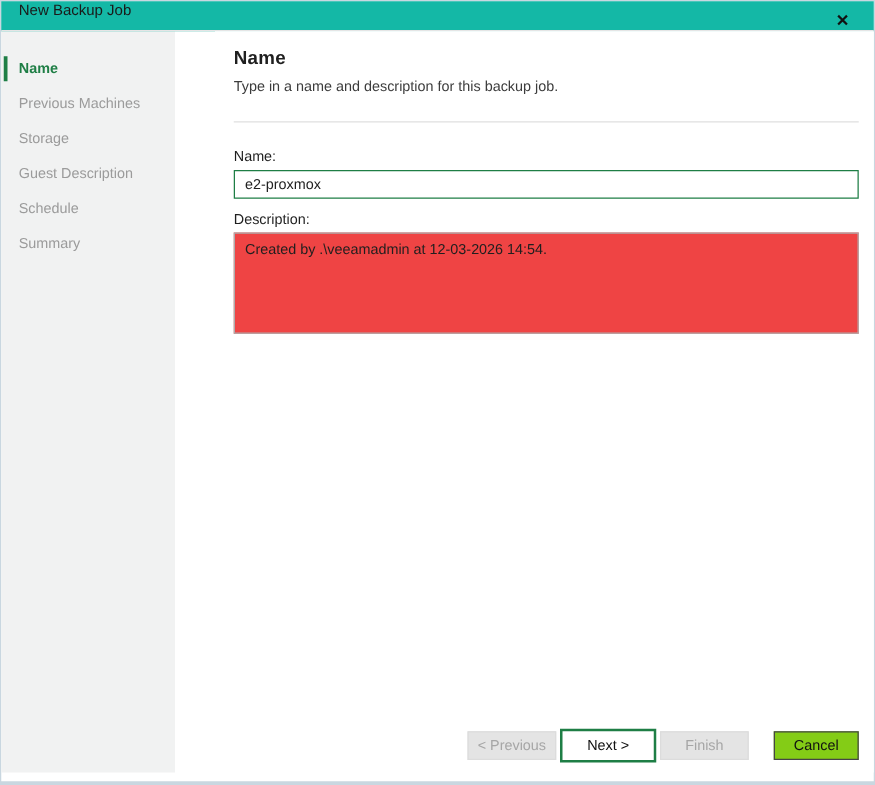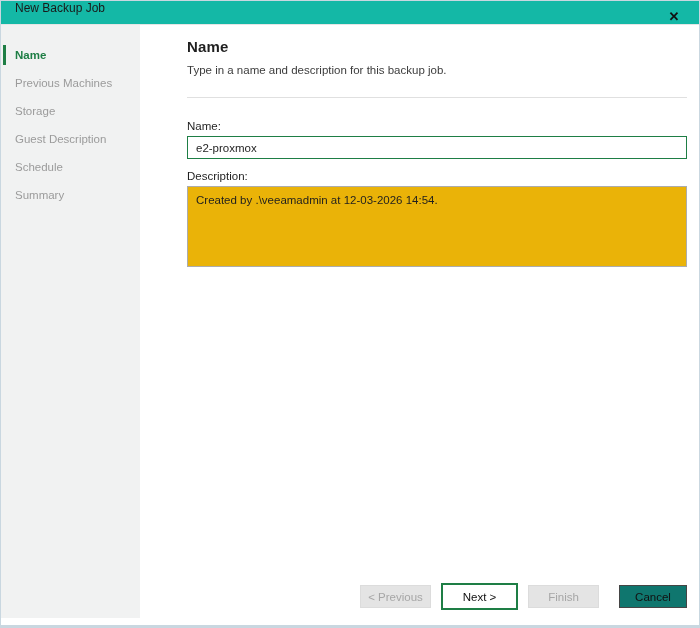--- a/index.html
+++ b/index.html
@@ -124,21 +124,21 @@
     color: #1f1f1f;
     padding: 0 8px;
     outline: none;
   }
   .desc-textarea {
     display: block;
     width: 100%;
     margin-top: 4px;
     height: 81px;
     border: 1px solid #acacac;
-    background: #eab308;
+    background: #ef4444;
     font-family: "Liberation Sans", sans-serif;
     font-size: 11.5px;
     color: #1f1f1f;
     padding: 5px 8px;
     resize: none;
     outline: none;
     line-height: 1.45;
   }
   
   .footer {
@@ -160,31 +160,31 @@
   .btn-disabled {
     width: 71px;
     background: #e4e4e4;
     border: 1px solid #dcdcdc;
     color: #a6a6a6;
     cursor: default;
   }
   .btn-next {
     width: 77px;
     height: 27px;
-    margin: 0 10px;
+    margin: 0 3px;
     background: #ffffff;
     border: 2px solid #1e7e45;
     color: #111111;
   }
   .btn-finish {
     margin-right: 20px;
   }
   .btn-cancel {
     width: 68px;
-    background: #0f766e;
+    background: #84cc16;
     border: 1px solid #454545;
     color: #111111;
   }
 </style>
 </head>
 <body>
 
 <div class="window">
 
   <div class="titlebar">

